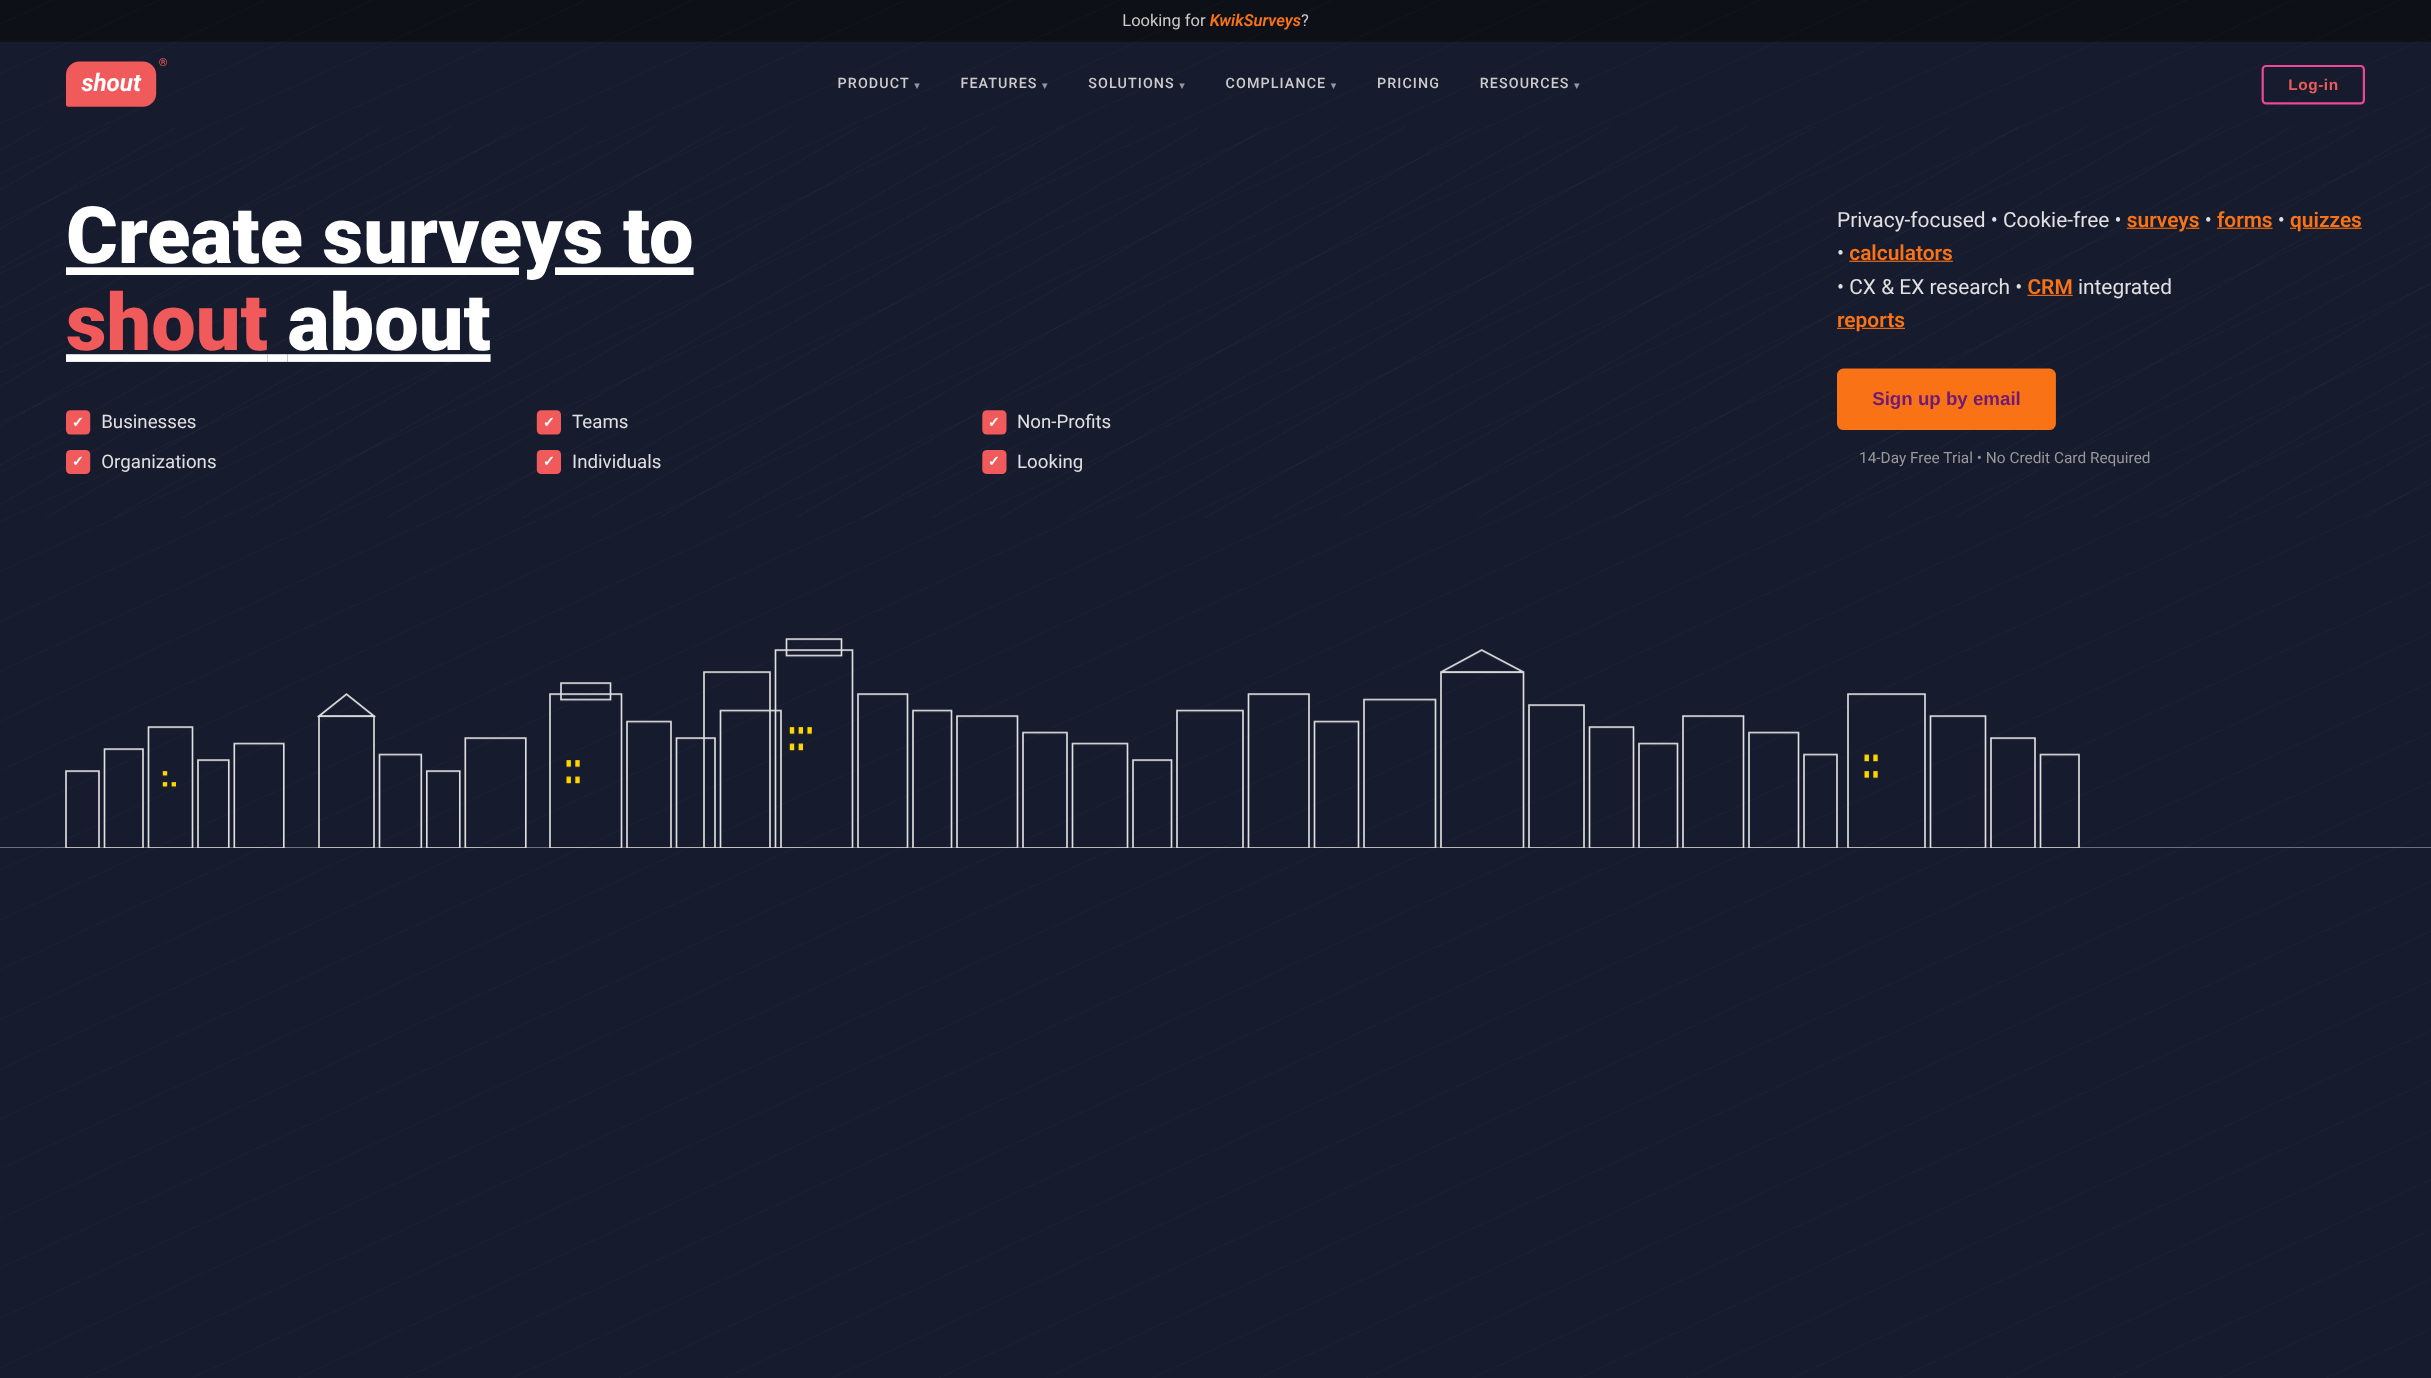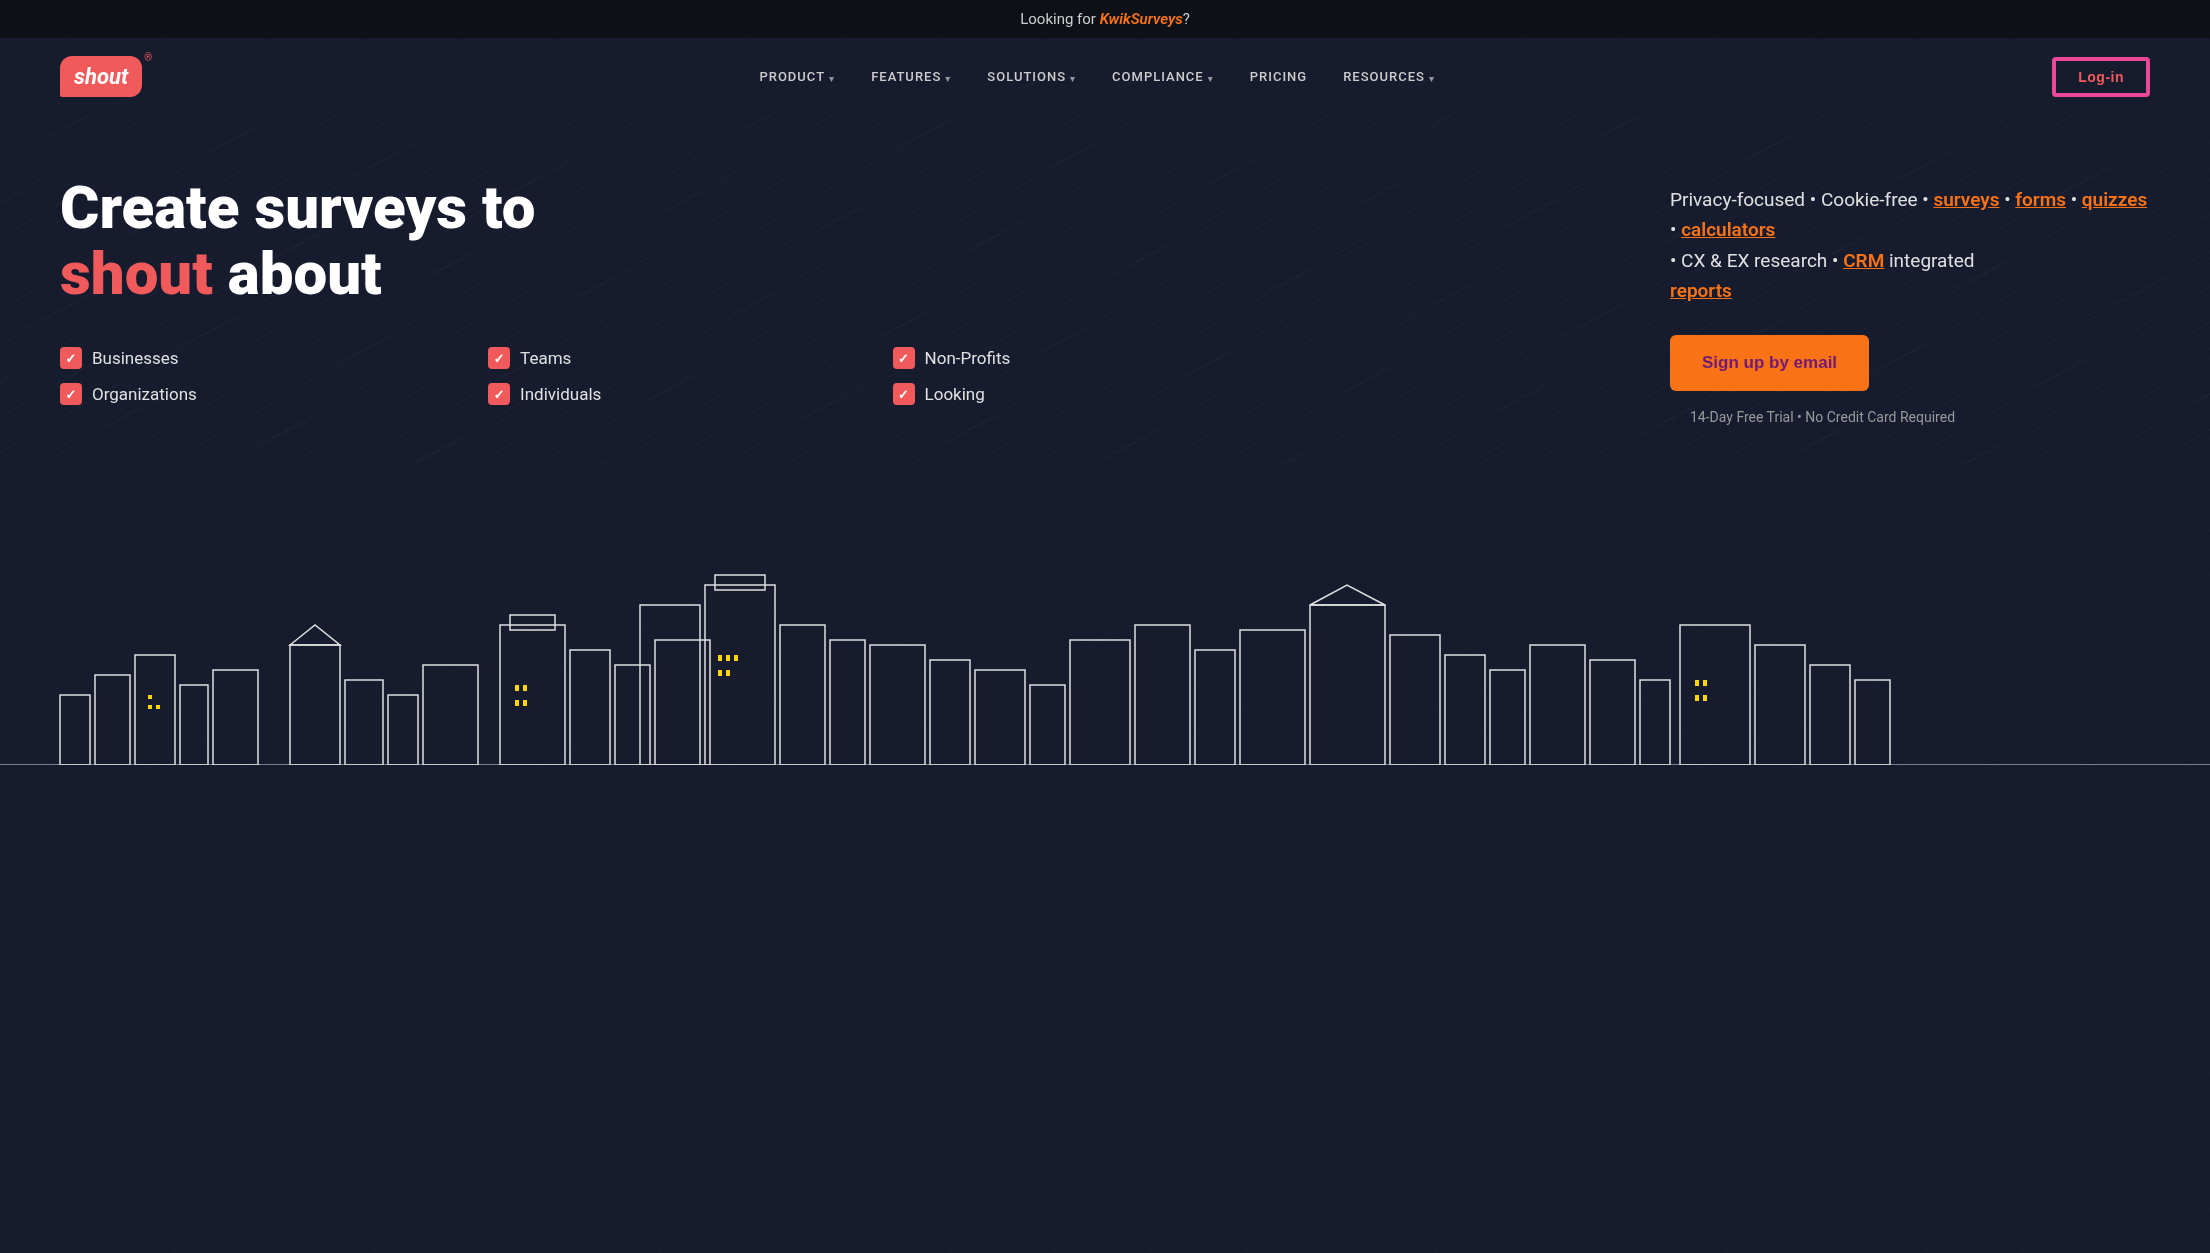--- a/index.html
+++ b/index.html
@@ -86,21 +86,21 @@
       align-items: flex-end;
       gap: 4px;
     }
 
     .chevron {
       font-size: 10px;
       opacity: 0.7;
     }
 
     .login-btn {
-      border: 4px solid #ec4899;
+      border: 2px solid #ec4899;
       color: #f05a5b;
       background: transparent;
       padding: 8px 22px;
       border-radius: 4px;
       font-size: 14px;
       font-weight: 600;
       cursor: pointer;
       letter-spacing: 0.5px;
     }
 
@@ -129,25 +129,26 @@
       pointer-events: none;
       z-index: -1;
     }
 
     .hero-left {
       flex: 1;
       max-width: 55%;
     }
 
     .hero-title {
-      font-size: 60px;
+      font-size: 72px;
       font-weight: 900;
       line-height: 1.1;
       color: #ffffff;
       margin-bottom: 40px;
+      text-decoration: underline;
     }
 
     .hero-title .highlight {
       color: #f05a5b;
     }
 
     .checklist {
       display: grid;
       grid-template-columns: repeat(3, auto);
       gap: 14px 92px;

